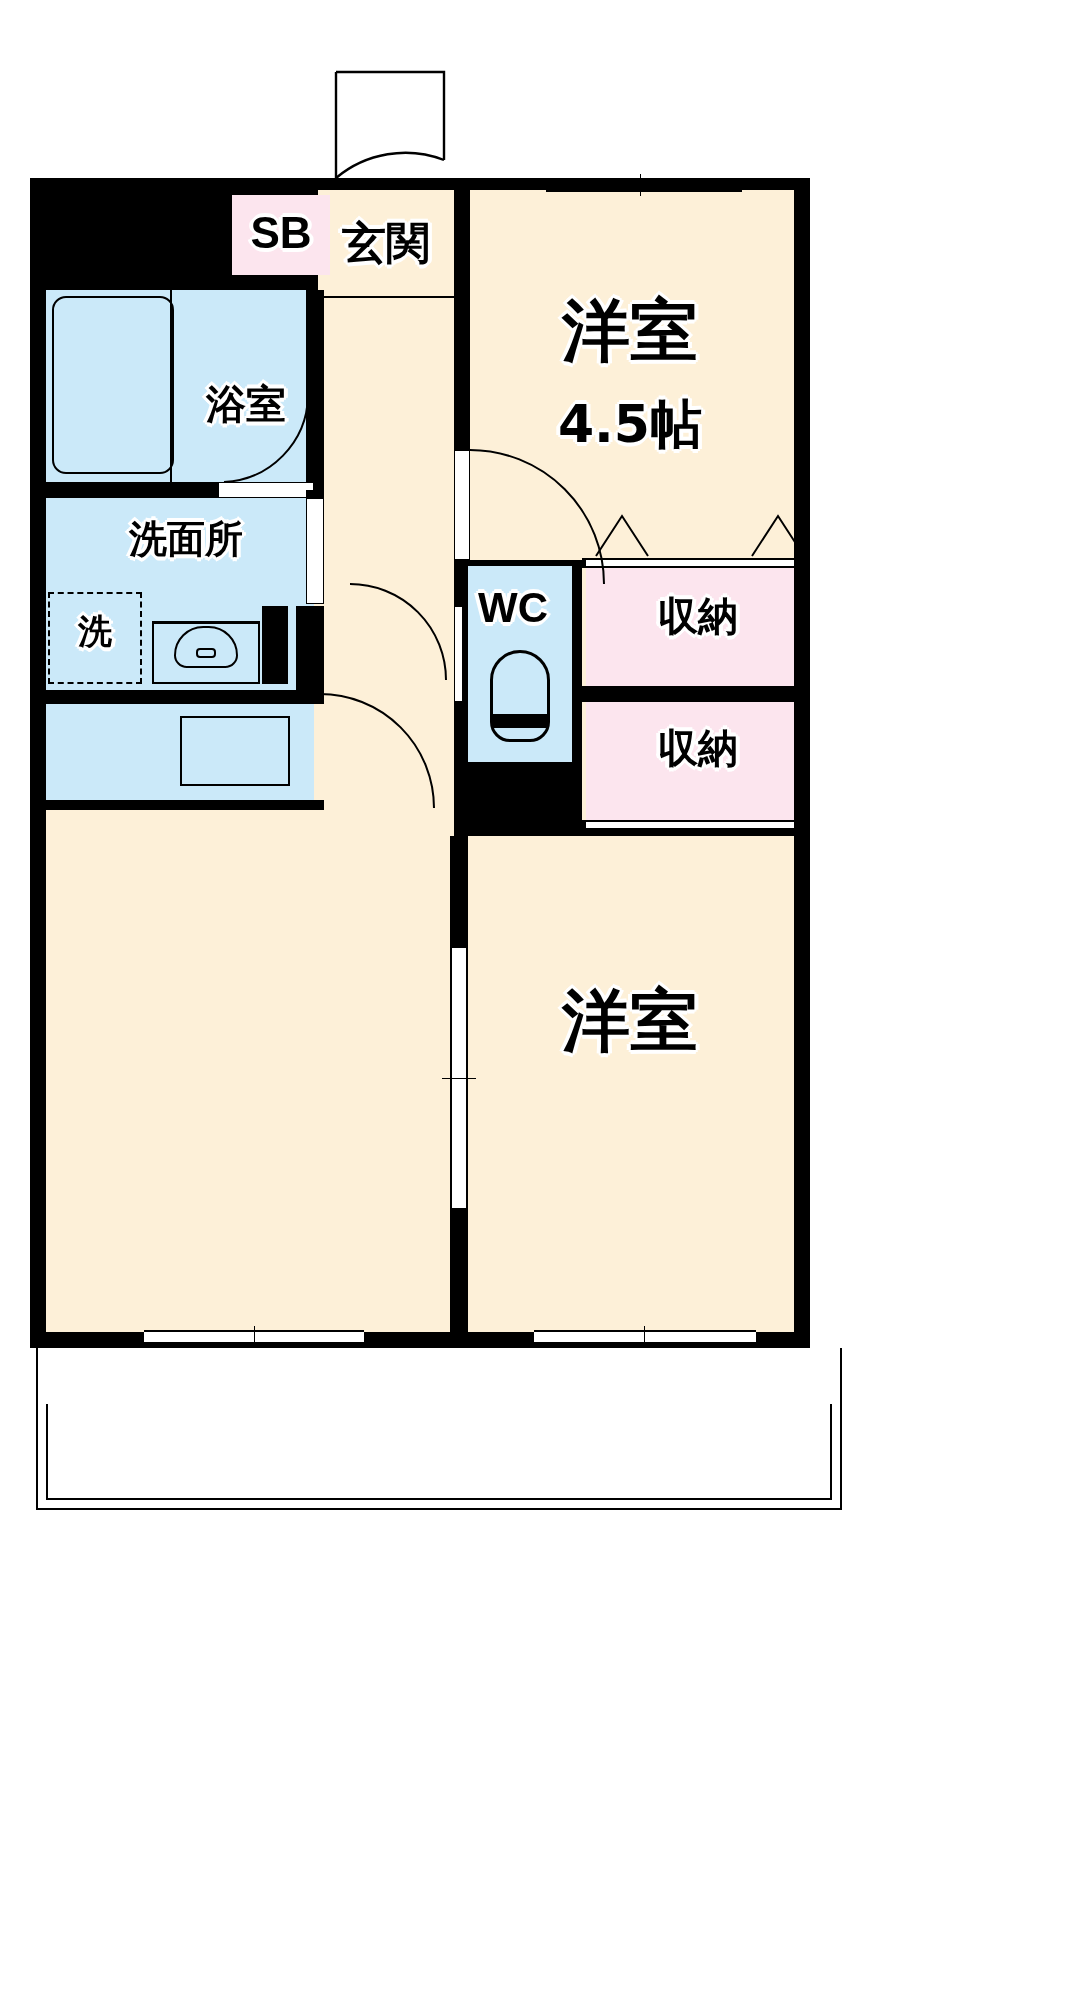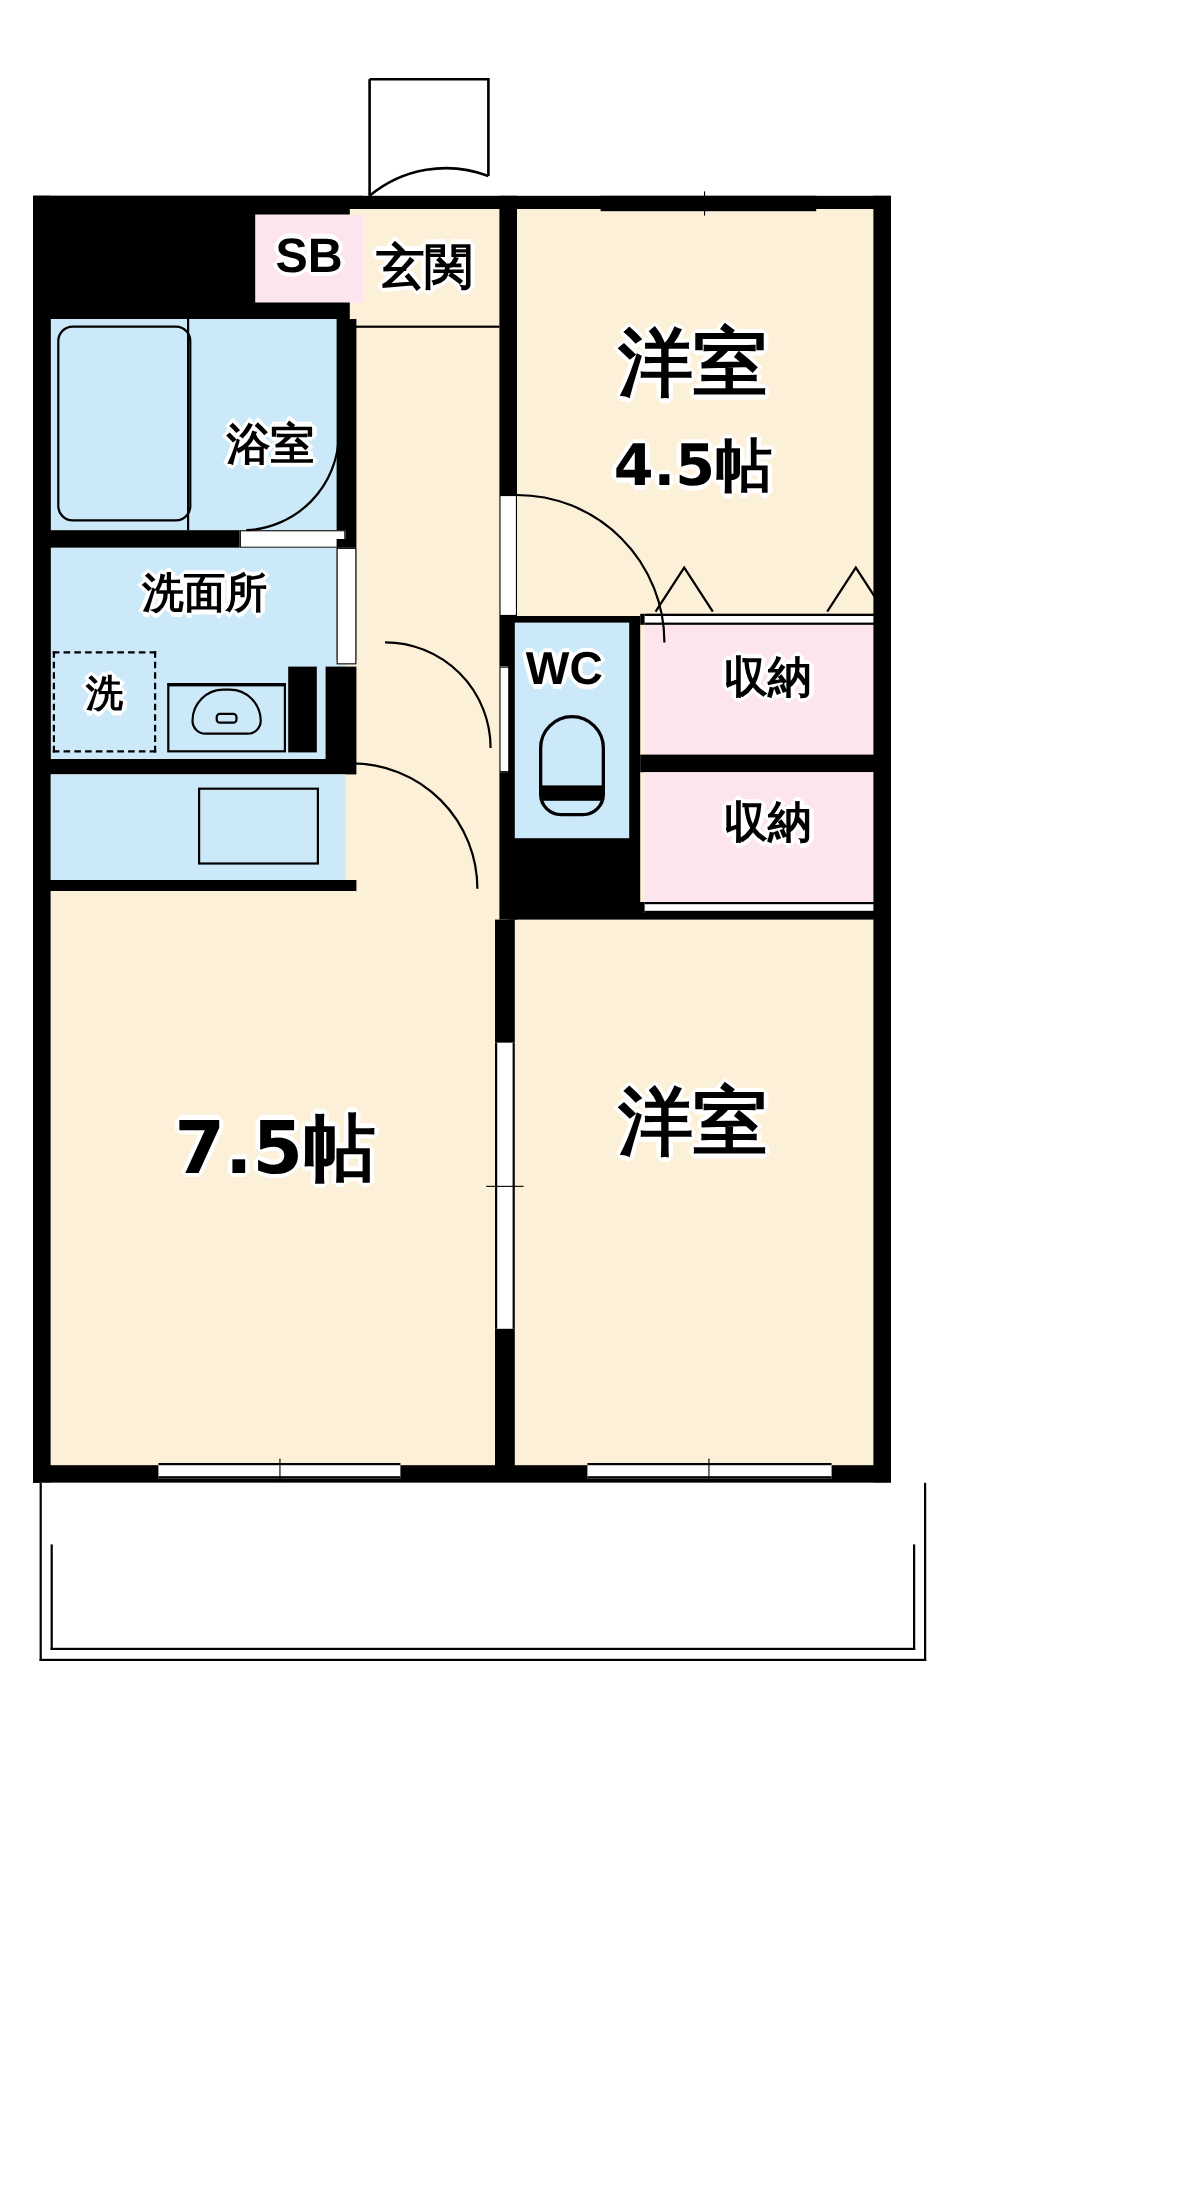--- a/index.html
+++ b/index.html
@@ -84,21 +84,20 @@
   <div class="abs white" style="left:306px;top:498px;width:18px;height:106px;border:1px solid #000;"></div>
 
   <div class="abs wall" style="left:262px;top:606px;width:26px;height:78px;"></div>
   <div class="abs wall" style="left:296px;top:606px;width:28px;height:84px;"></div>
 
   <div class="abs wall" style="left:30px;top:690px;width:294px;height:14px;"></div>
   <div class="abs wet" style="left:46px;top:704px;width:268px;height:96px;"></div>
   <div class="abs line" style="left:180px;top:716px;width:110px;height:70px;background:#cbe9f9;"></div>
   <div class="abs wall" style="left:30px;top:800px;width:294px;height:10px;"></div>
 
-  <div class="lbl jp" style="left:120px;top:1010px;width:260px;font-size:66px;">7.5帖</div>
 
   <div class="abs wall" style="left:454px;top:178px;width:16px;height:272px;"></div>
 
   <div class="abs white" style="left:454px;top:450px;width:16px;height:110px;border:1px solid #000;"></div>
   <div class="abs wall" style="left:454px;top:560px;width:16px;height:46px;"></div>
   <div class="abs white" style="left:454px;top:606px;width:16px;height:96px;border:1px solid #000;"></div>
   <div class="abs wall" style="left:454px;top:702px;width:16px;height:134px;"></div>
 
   <div class="abs wall" style="left:462px;top:560px;width:120px;height:272px;"></div>
   <div class="abs wet" style="left:468px;top:566px;width:104px;height:196px;"></div>

